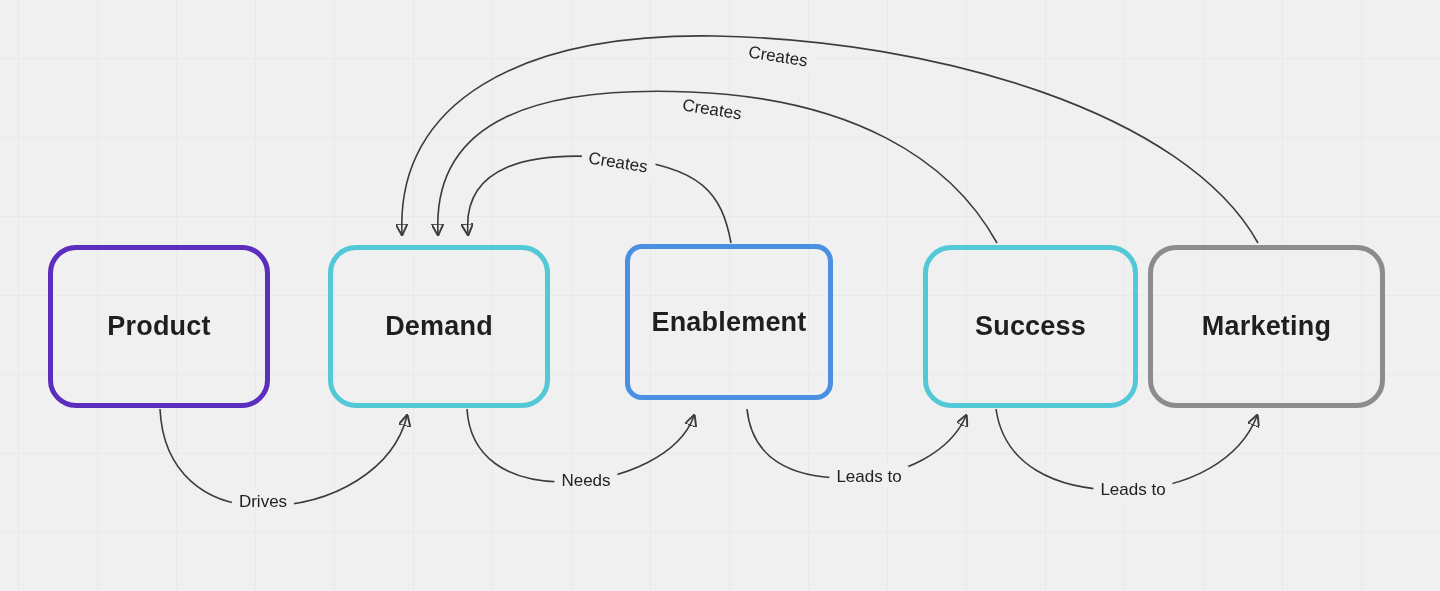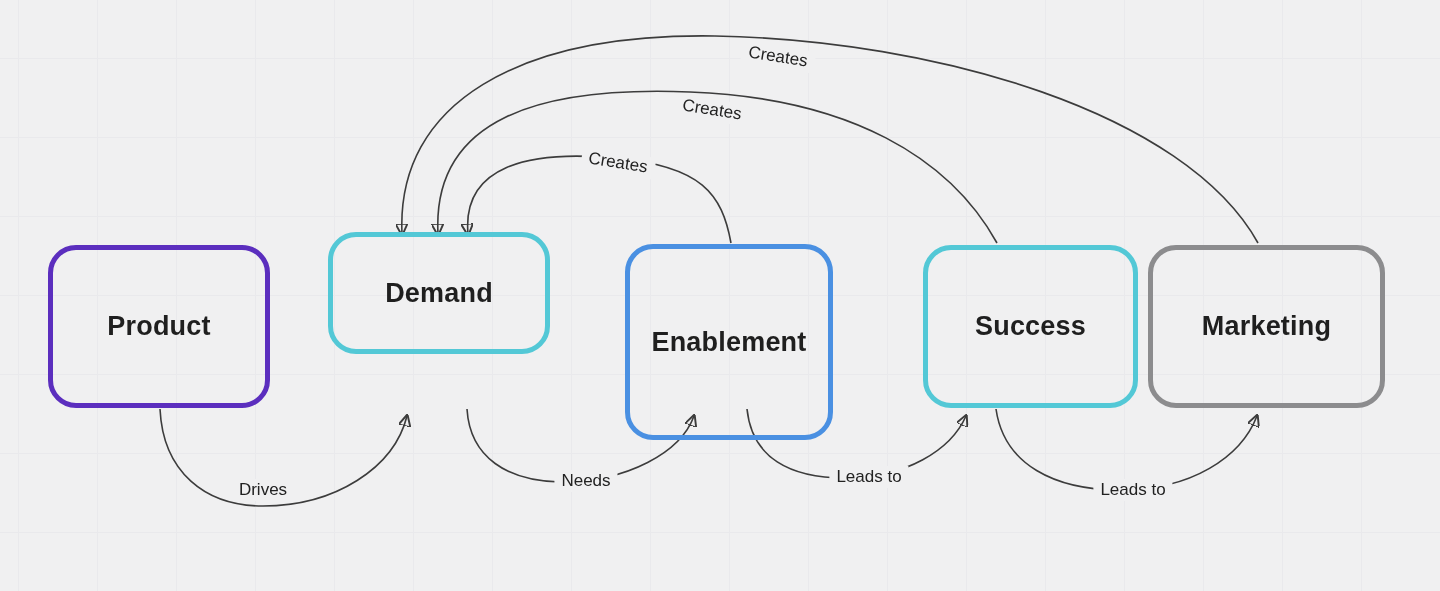--- a/index.html
+++ b/index.html
@@ -22,37 +22,37 @@
     box-sizing:border-box;
     border:5px solid #888;
     border-radius:28px;
     display:flex;align-items:center;justify-content:center;
     background:transparent;
   }
   .node .label{
     font-size:27px;font-weight:700;color:#1f1f1f;letter-spacing:0.2px;
   }
   .node-product{left:48px;top:245px;width:222px;height:163px;border-color:#5b2ebe;}
-  .node-demand{left:328px;top:232px;width:222px;height:122px;border-color:#53c8d6;align-items:center;}
-  .node-enablement{left:625px;top:244px;width:208px;height:196px;border-color:#4a90e2;}
+  .node-demand{left:328px;top:245px;width:222px;height:163px;border-color:#53c8d6;align-items:center;}
+  .node-enablement{left:625px;top:244px;width:208px;height:156px;border-color:#4a90e2;border-radius:17px;}
   .node-success{left:887px;top:245px;width:215px;height:163px;border-color:#53c8d6;margin-left:36px;}
   .node-marketing{left:1148px;top:245px;width:237px;height:163px;border-color:#8c8c8e;}
   .edge-label{
     position:absolute;
     transform:translate(-50%,-50%);
     background:#f0f0f1;
     padding:1px 7px;
     font-size:17px;color:#222;
     white-space:nowrap;
   }
   .edge-label.tilt{transform:translate(-50%,-50%) rotate(9deg);}
   .el-creates-marketing{left:778px;top:57px;}
   .el-creates-success{left:712px;top:110px;}
   .el-creates-enablement{left:618px;top:163px;}
-  .el-drives{left:263px;top:490px;}
+  .el-drives{left:263px;top:502px;}
   .el-needs{left:586px;top:481px;}
   .el-leads1{left:869px;top:477px;}
   .el-leads2{left:1133px;top:490px;}
 </style>
 </head>
 <body>
 
 <div class="canvas">
 
   <svg class="edges">

